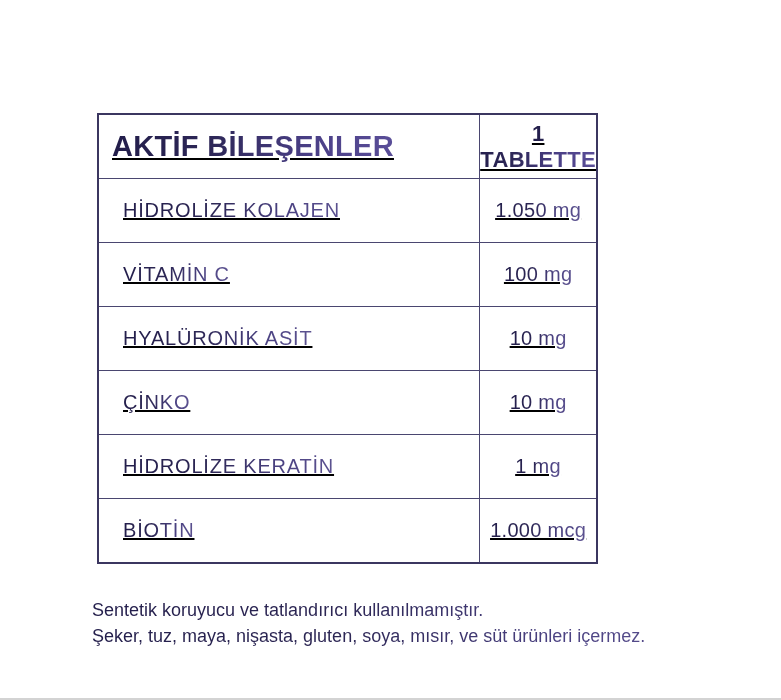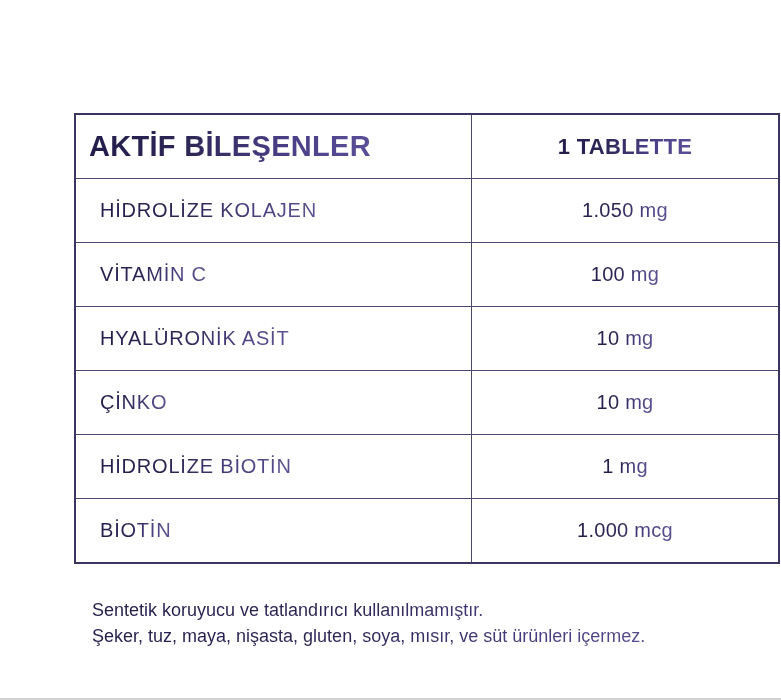--- a/index.html
+++ b/index.html
@@ -21,25 +21,26 @@
       color: transparent;
     }
     .grad-soft {
       background: linear-gradient(90deg, #231e4b 0%, #2c2654 40%, #4b4282 75%, #5c5290 100%);
       -webkit-background-clip: text;
       background-clip: text;
       color: transparent;
     }
     table.ingredients {
       position: absolute;
-      left: 74px;
+      left: 97px;
       top: 113px;
-      width: 706px;
+      width: 501px;
       border-collapse: collapse;
       border: 2px solid #3b3660;
+      text-decoration: underline;
     }
     table.ingredients td, table.ingredients th {
       border: 1.5px solid #4a4670;
       height: 63px;
       padding: 0;
       vertical-align: middle;
     }
     table.ingredients th.name-col {
       width: 382px;
       text-align: left;
@@ -110,21 +111,21 @@
     </tr>
     <tr>
       <td class="name"><span class="grad-soft">HYALÜRONİK ASİT</span></td>
       <td class="amount"><span class="grad-soft">10 mg</span></td>
     </tr>
     <tr>
       <td class="name"><span class="grad-soft">ÇİNKO</span></td>
       <td class="amount"><span class="grad-soft">10 mg</span></td>
     </tr>
     <tr>
-      <td class="name"><span class="grad-soft">HİDROLİZE BİOTİN</span></td>
+      <td class="name"><span class="grad-soft">HİDROLİZE KERATİN</span></td>
       <td class="amount"><span class="grad-soft">1 mg</span></td>
     </tr>
     <tr>
       <td class="name"><span class="grad-soft">BİOTİN</span></td>
       <td class="amount"><span class="grad-soft">1.000 mcg</span></td>
     </tr>
   </tbody>
 </table>
 
 <div class="notes">

